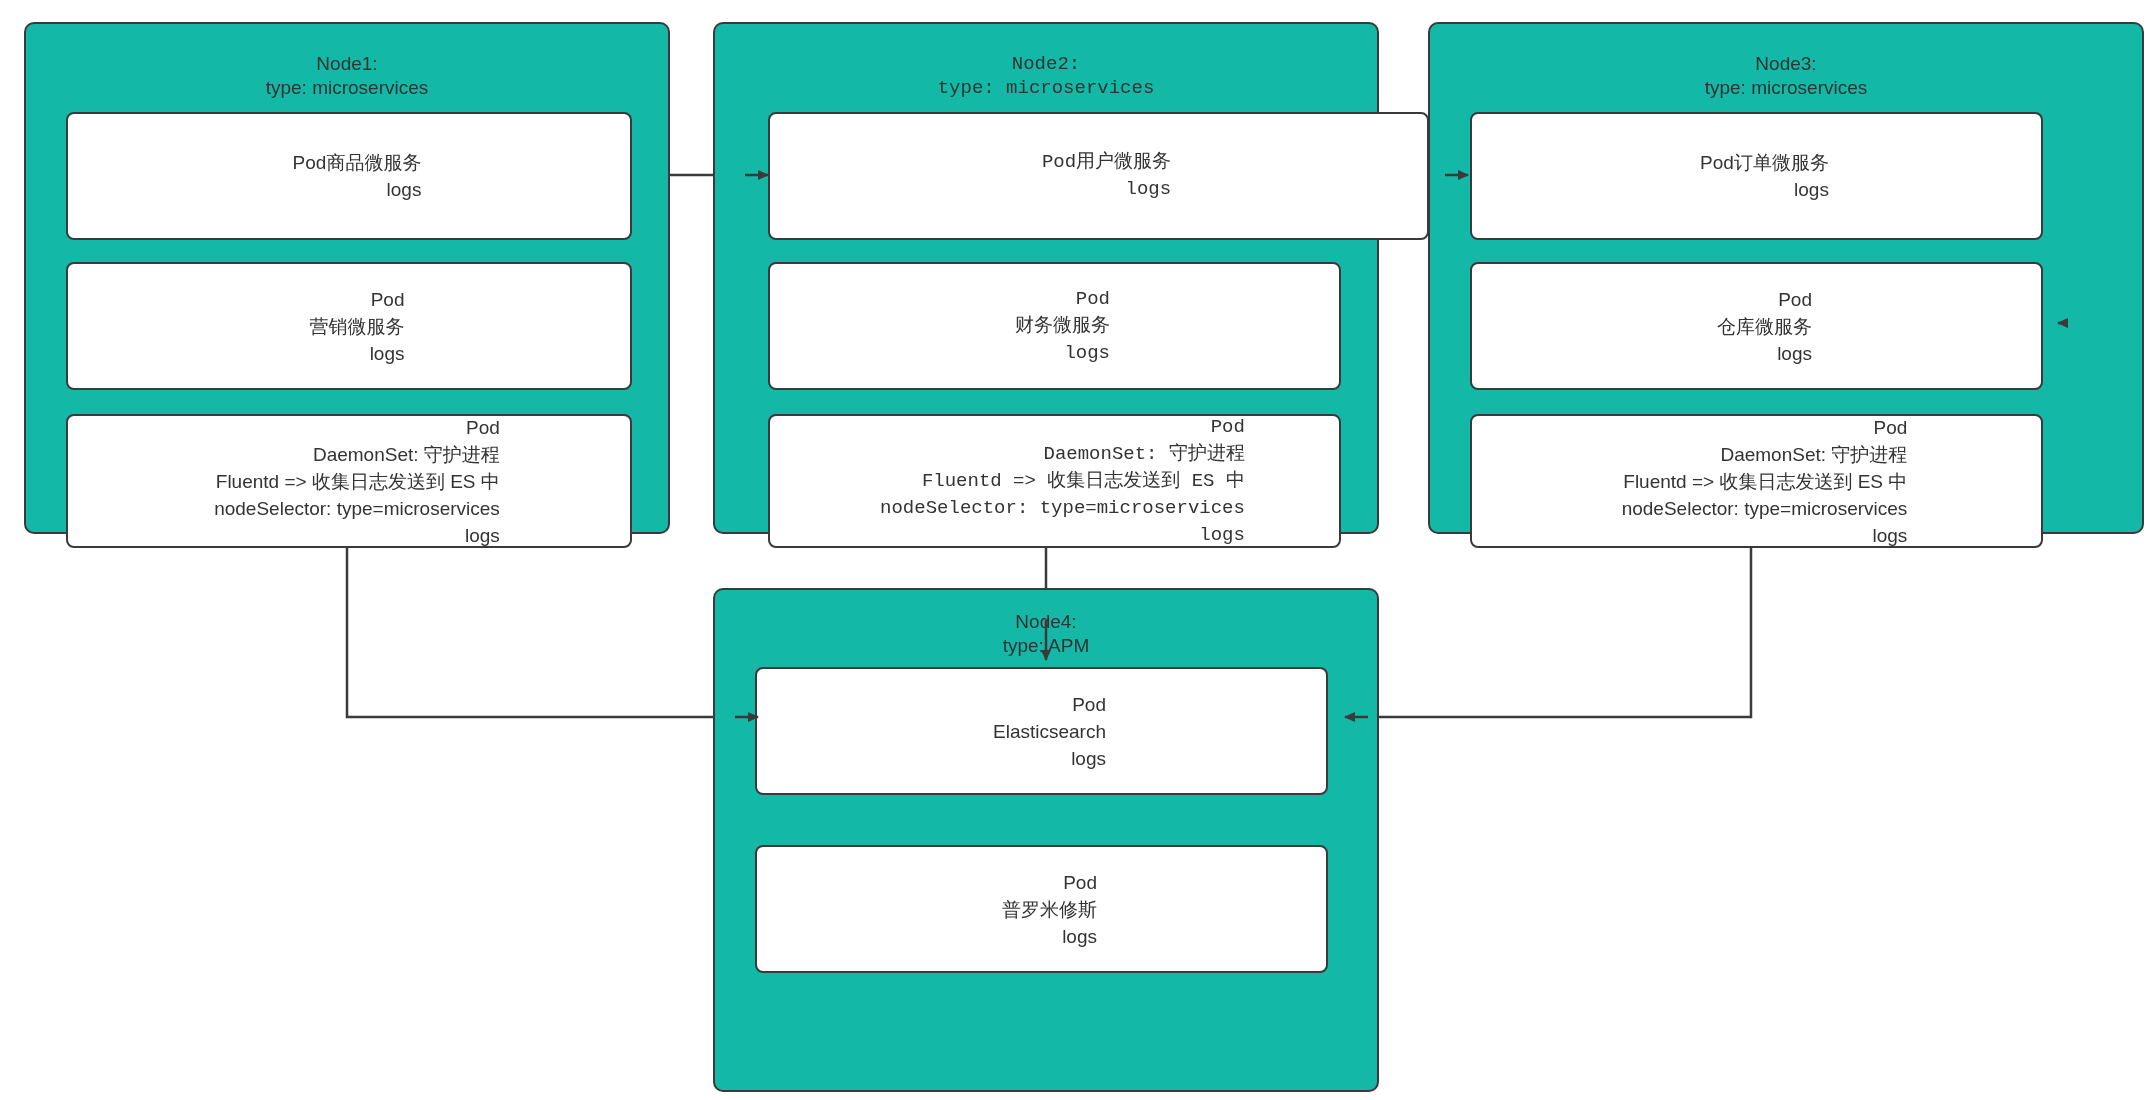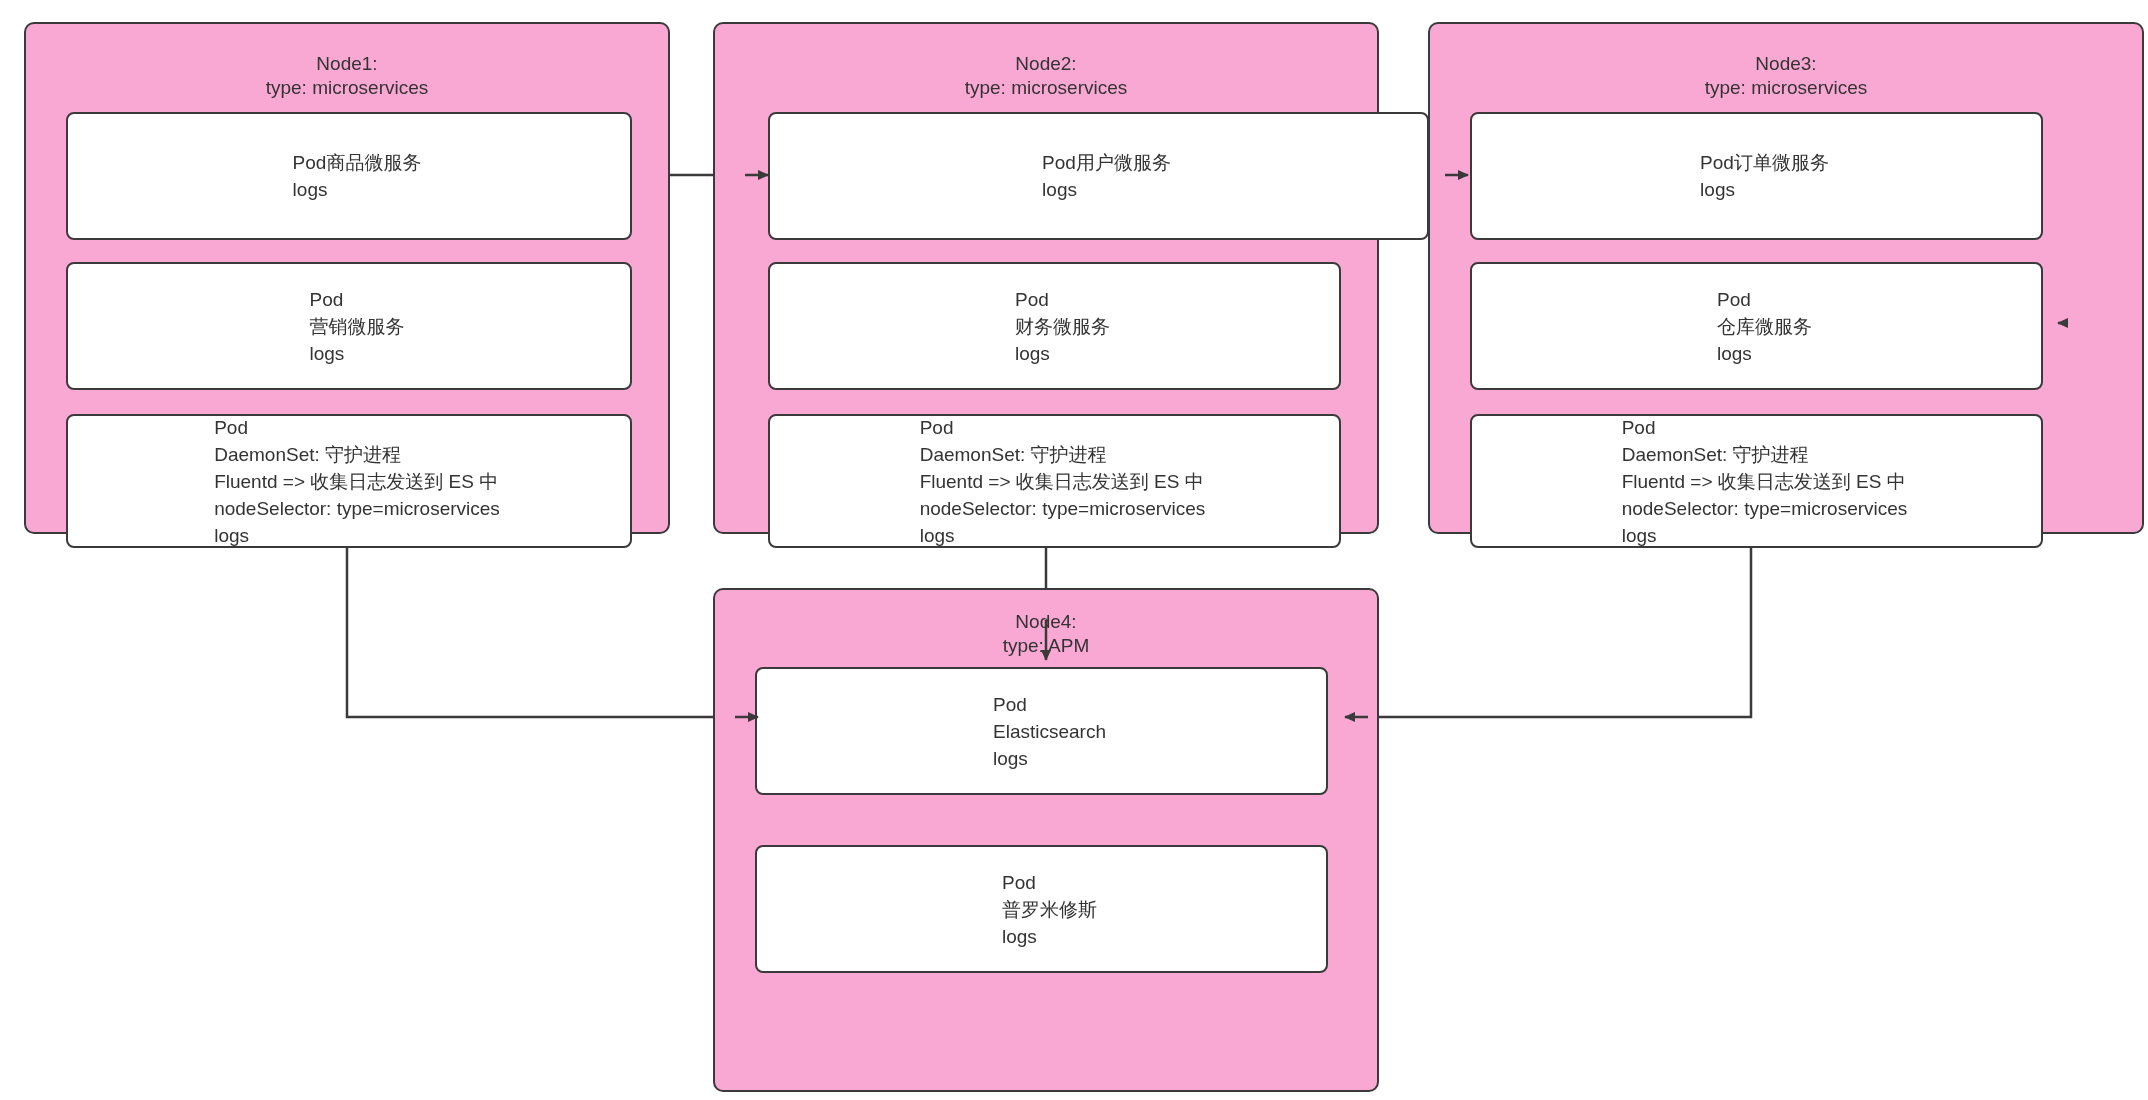--- a/index.html
+++ b/index.html
@@ -1,24 +1,24 @@
 <!DOCTYPE html>
 <html><head>
 <meta charset="utf-8">
 <style>
   html,body{margin:0;padding:0;background:#ffffff;}
   body{width:2148px;height:1100px;position:relative;overflow:hidden;
        font-family:"Liberation Sans","DejaVu Sans",sans-serif;color:#333333;}
   #canvas{position:absolute;left:0;top:0;width:2148px;height:1100px;}
   svg.edges{position:absolute;left:0;top:0;width:2148px;height:1100px;pointer-events:none;}
 
-  .node-container{position:absolute;border:2.5px solid #3a3a3a;border-radius:10px;background:#f9a8d4;box-sizing:border-box;}
+  .node-container{position:absolute;border:2.5px solid #3a3a3a;border-radius:10px;background:#14b8a6;box-sizing:border-box;}
   .node-title{position:absolute;left:0;right:0;text-align:center;font-size:19px;line-height:24px;color:#333;white-space:pre-line;}
   .pod-box{position:absolute;border:2.5px solid #3a3a3a;border-radius:8px;background:#ffffff;box-sizing:border-box;
-           display:flex;align-items:center;justify-content:center;text-align:left;padding-left:16px;}
+           display:flex;align-items:center;justify-content:center;text-align:right;padding-left:16px;}
   .pod-text{font-size:19px;line-height:27px;color:#333;white-space:pre-line;}
 </style>
 </head>
 <body>
 
 <div id="canvas">
 
   <svg class="edges" viewBox="0 0 2148 1100">
     <defs>
       <marker id="ah" markerWidth="12" markerHeight="12" refX="10" refY="5" orient="auto" markerUnits="userSpaceOnUse">
@@ -55,21 +55,21 @@
     </div>
     <div class="pod-box" style="left:40px;top:390px;width:566px;height:134px;">
       <span class="pod-text">Pod
 DaemonSet: 守护进程
 Fluentd =&gt; 收集日志发送到 ES 中
 nodeSelector: type=microservices
 logs</span>
     </div>
   </div>
 
-  <div class="node-container" style="left:713px;top:22px;width:666px;height:512px;">
+  <div class="node-container" style="left:713px;top:22px;width:666px;height:512px;font-family:Liberation Mono, monospace;">
     <div class="node-title" style="top:28px;">Node2:
 type: microservices</div>
     <div class="pod-box" style="left:53px;top:88px;width:661px;height:128px;">
       <span class="pod-text">Pod用户微服务
 logs</span>
     </div>
     <div class="pod-box" style="left:53px;top:238px;width:573px;height:128px;">
       <span class="pod-text">Pod
 财务微服务
 logs</span>

